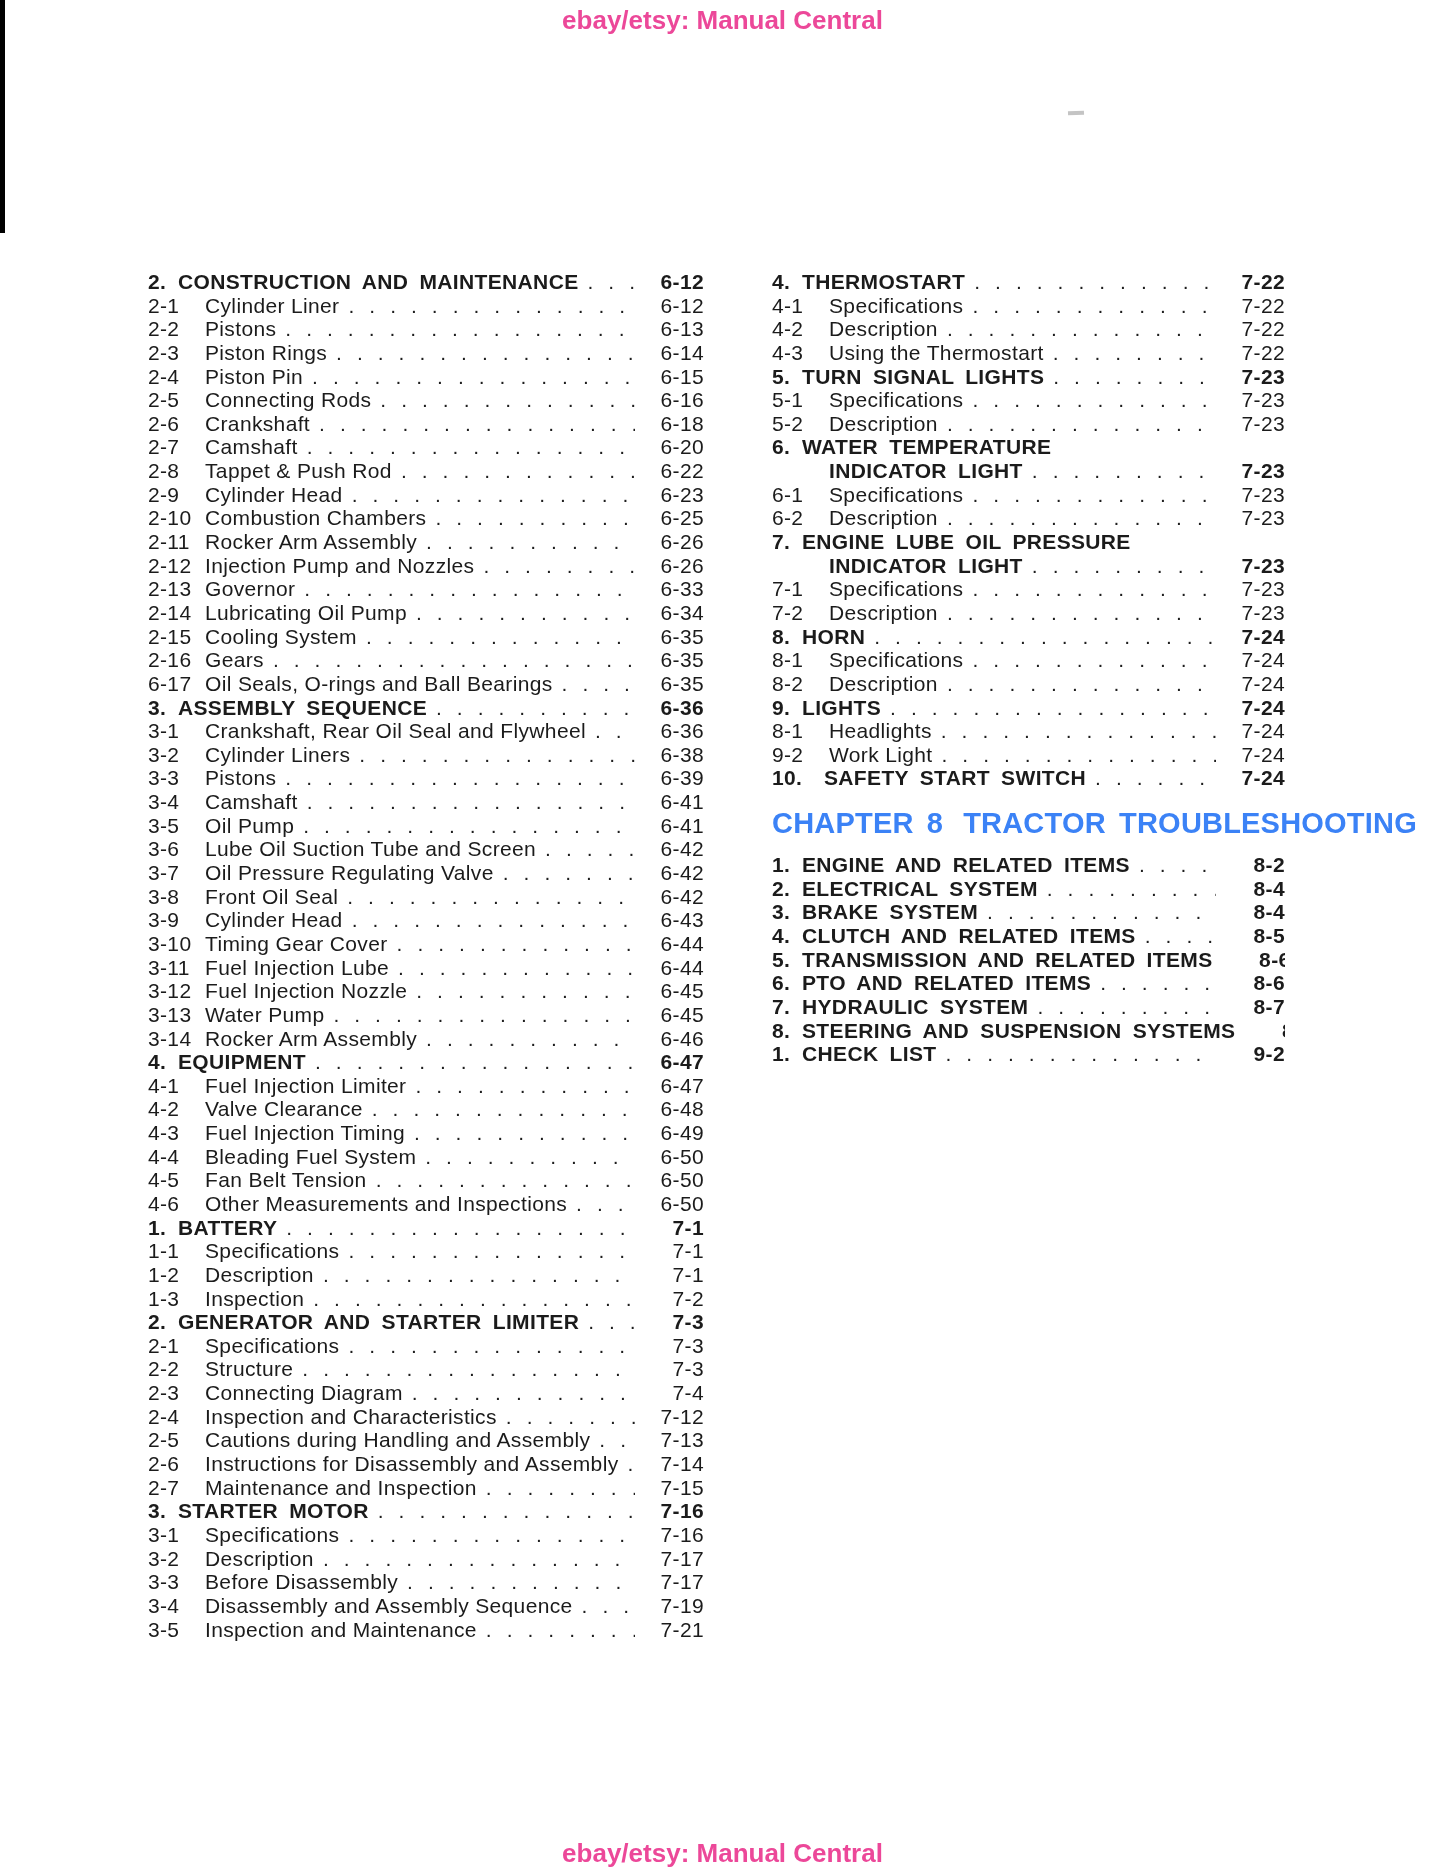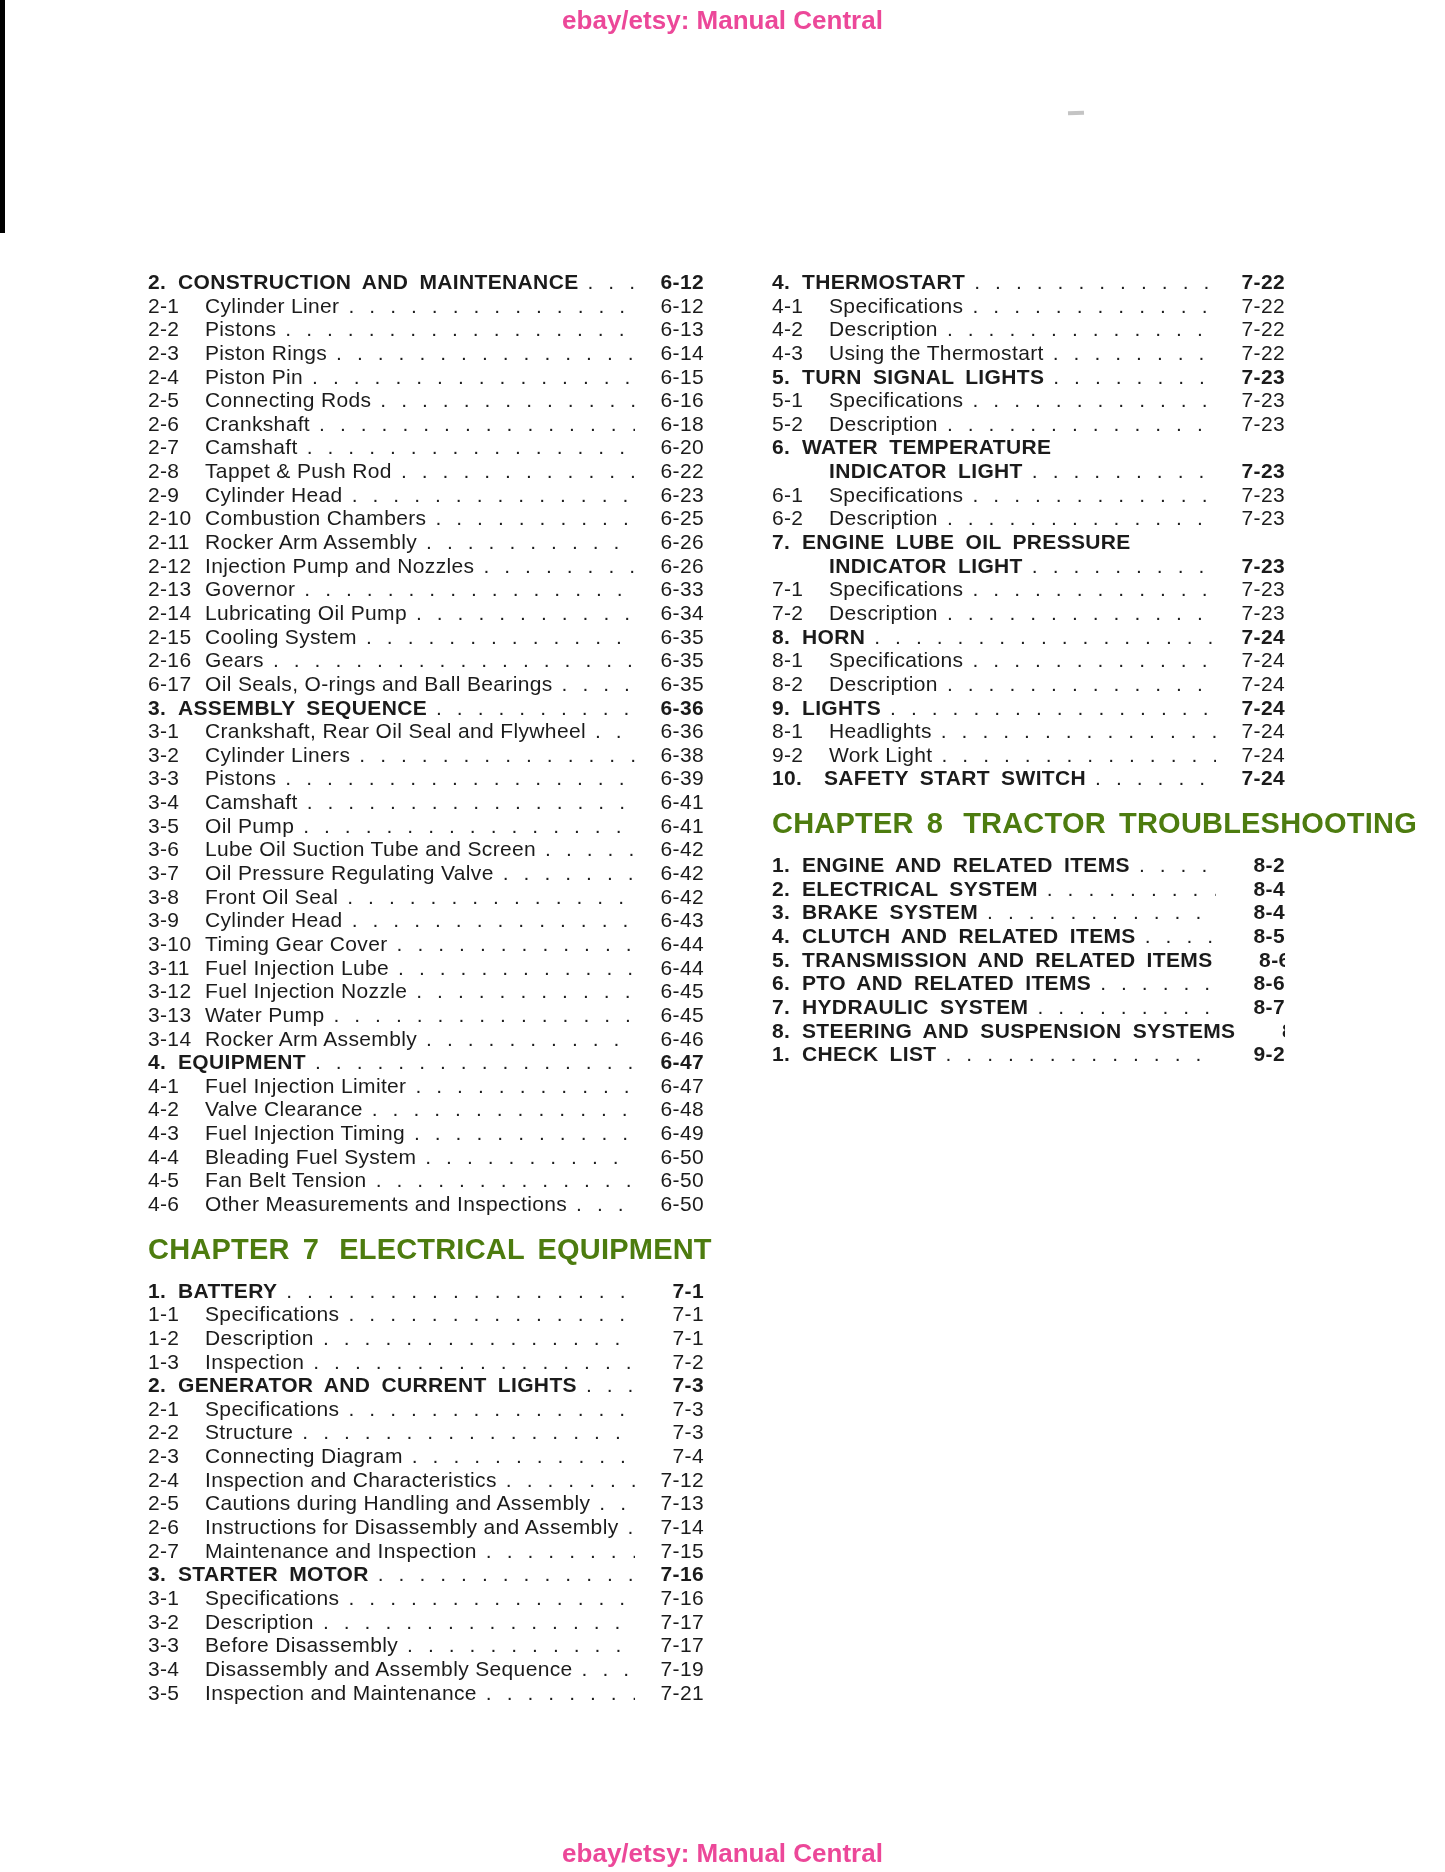--- a/index.html
+++ b/index.html
@@ -40,21 +40,21 @@
     flex:1 1 auto;overflow:hidden;white-space:nowrap;
     margin:0 7px 0 9px;letter-spacing:15px;color:#1e1e1e;
     font-weight:normal;
   }
   .pg{flex:0 0 auto;min-width:62px;text-align:right;}
   .row.entry .pg{font-weight:normal;}
   .row.sec .pg{font-weight:bold;}
   .chapter{
     font-weight:bold;font-size:29px;line-height:34px;
     margin:16px 0 13px 0;white-space:nowrap;word-spacing:5px;
-    letter-spacing:0.2px;color:#4d7c0f;
+    letter-spacing:0.2px;color:#3b82f6;
   }
   .chapter .chlabel{margin-right:20px;}
 </style>
 </head>
 <body>
 
 <div class="edge-bar"></div>
 <div class="scan-artifact"></div>
 
 <div class="watermark top">ebay/etsy: Manual Central</div>
@@ -293,21 +293,20 @@
       <span class="title">Fan Belt Tension</span>
       <span class="leader">............................................................</span>
       <span class="pg">6-50</span>
     </div>
     <div class="row entry">
       <span class="num">4-6</span>
       <span class="title">Other Measurements and Inspections</span>
       <span class="leader">............................................................</span>
       <span class="pg">6-50</span>
     </div>
-    <div class="chapter"><span class="chlabel">CHAPTER 7</span><span class="chtitle">ELECTRICAL EQUIPMENT</span></div>
     <div class="row sec">
       <span class="num">1.</span>
       <span class="title">BATTERY</span>
       <span class="leader">............................................................</span>
       <span class="pg">7-1</span>
     </div>
     <div class="row entry">
       <span class="num">1-1</span>
       <span class="title">Specifications</span>
       <span class="leader">............................................................</span>
@@ -320,21 +319,21 @@
       <span class="pg">7-1</span>
     </div>
     <div class="row entry">
       <span class="num">1-3</span>
       <span class="title">Inspection</span>
       <span class="leader">............................................................</span>
       <span class="pg">7-2</span>
     </div>
     <div class="row sec">
       <span class="num">2.</span>
-      <span class="title">GENERATOR AND CURRENT LIGHTS</span>
+      <span class="title">GENERATOR AND STARTER LIMITER</span>
       <span class="leader">............................................................</span>
       <span class="pg">7-3</span>
     </div>
     <div class="row entry">
       <span class="num">2-1</span>
       <span class="title">Specifications</span>
       <span class="leader">............................................................</span>
       <span class="pg">7-3</span>
     </div>
     <div class="row entry">

